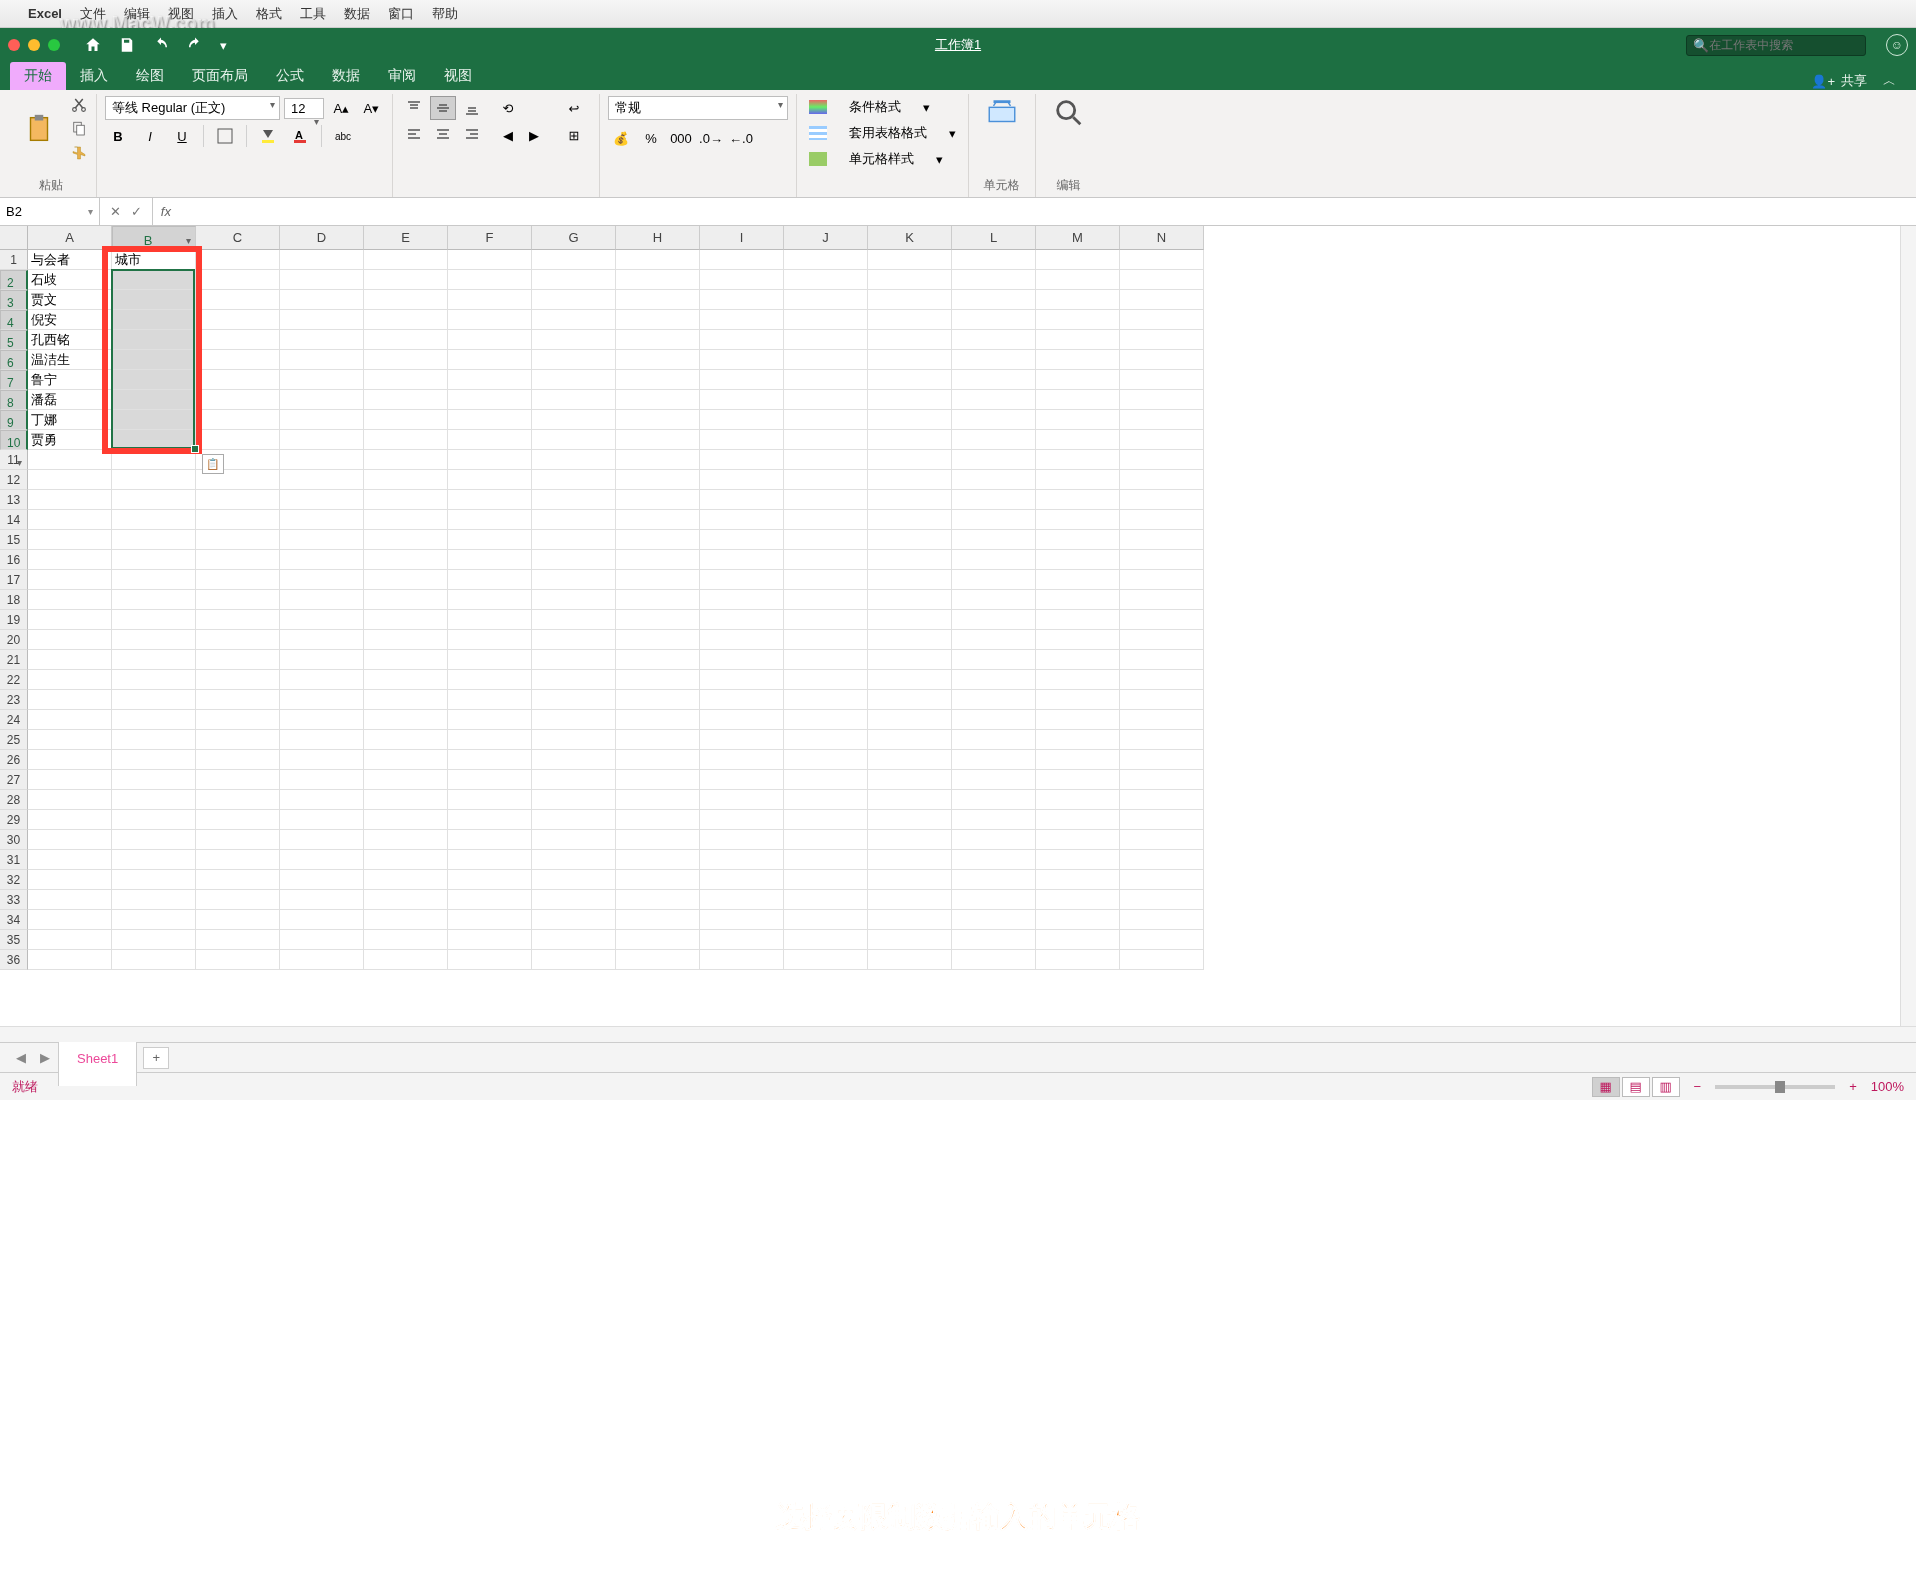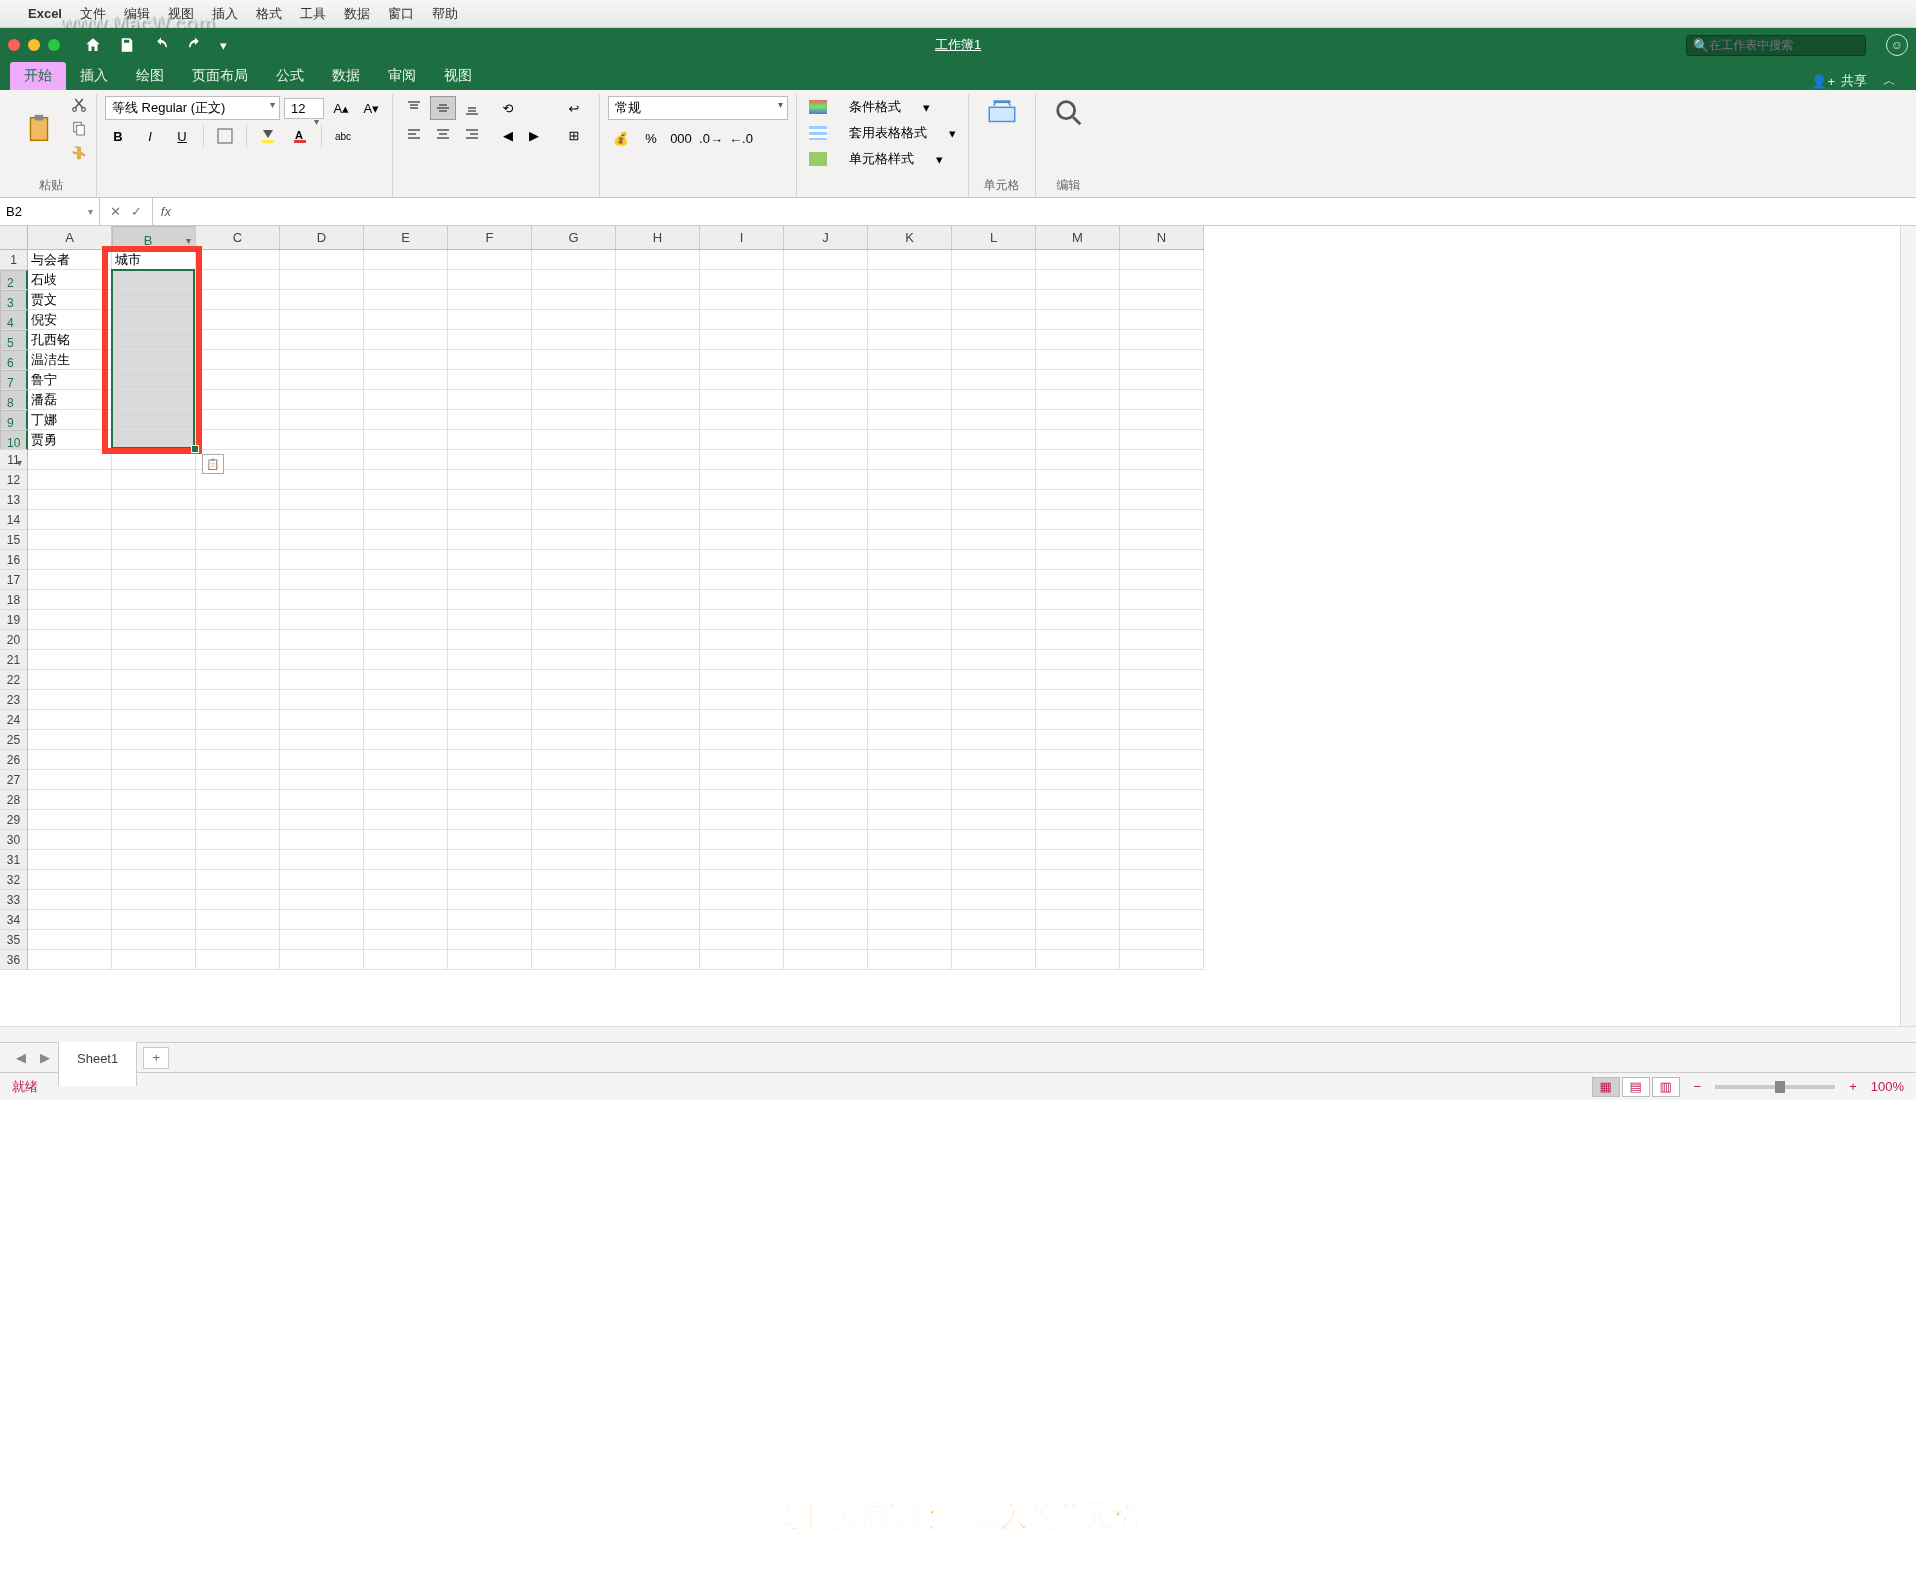--- a/index.html
+++ b/index.html
@@ -81,21 +81,21 @@
 .highlight-box { position: absolute; border: 6px solid #ff3b30; pointer-events: none; }
 .fill-handle { position: absolute; width: 8px; height: 8px; background: #217346; border: 1px solid #fff; }
 .paste-opts { position:absolute; width:22px; height:20px; background:#fff; border:1px solid #aaa; display:flex; align-items:center; justify-content:center;}
 .paste-opts::before{content:"📋"; font-size:11px;}
 .vscroll { position: absolute; right: 0; top: 0; bottom: 16px; width: 16px; background: #f4f4f4; border-left: 1px solid #ddd; }
 .hscroll-area { position: absolute; left: 0; right: 0; bottom: 0; height: 16px; background: #f4f4f4; border-top: 1px solid #ddd; }
 
 
 .sheet-tabs { height: 30px; background: #f4f4f4; border-top: 1px solid #ccc; display: flex; align-items: center; padding: 0 10px; gap: 2px; }
 .nav-arr { width: 22px; text-align: center; color: #888; }
-.stab { padding: 20px 18px; background: #fff; border: 1px solid #ccc; border-bottom: none; font-size: 13px; color: #404040; }
+.stab { padding: 20px 18px; background: #fff; border: 1px solid #ccc; border-bottom: none; font-size: 13px; color: #ec4899; }
 .stab-add { width: 26px; height: 22px; border: 1px solid #ccc; background: #fff; text-align: center; line-height: 20px; color: #666; margin-left: 4px; }
 .caption-overlay { position: absolute; left: 50%; transform: translateX(-50%); bottom: 56px; font-size: 28px; font-weight: bold; color: #ff7a00; -webkit-text-stroke: 1px #fff; text-shadow: 0 0 3px #fff; pointer-events:none;}
 
 
 .status-bar { height: 28px; background: #f4f4f4; border-top: 1px solid #ccc; display: flex; align-items: center; padding: 0 12px; gap: 14px; font-size: 13px; color: #be185d; }
 .status-bar .spacer { flex: 1; }
 .view-btns { display: flex; gap: 2px; }
 .view-btns .vb { width: 28px; height: 20px; border: 1px solid #bbb; background: #fff; display: flex; align-items:center; justify-content:center;}
 .view-btns .vb.active { background: #d0d0d0; }
 .zoom-slider { width: 120px; height: 4px; background: #ccc; position: relative; }

